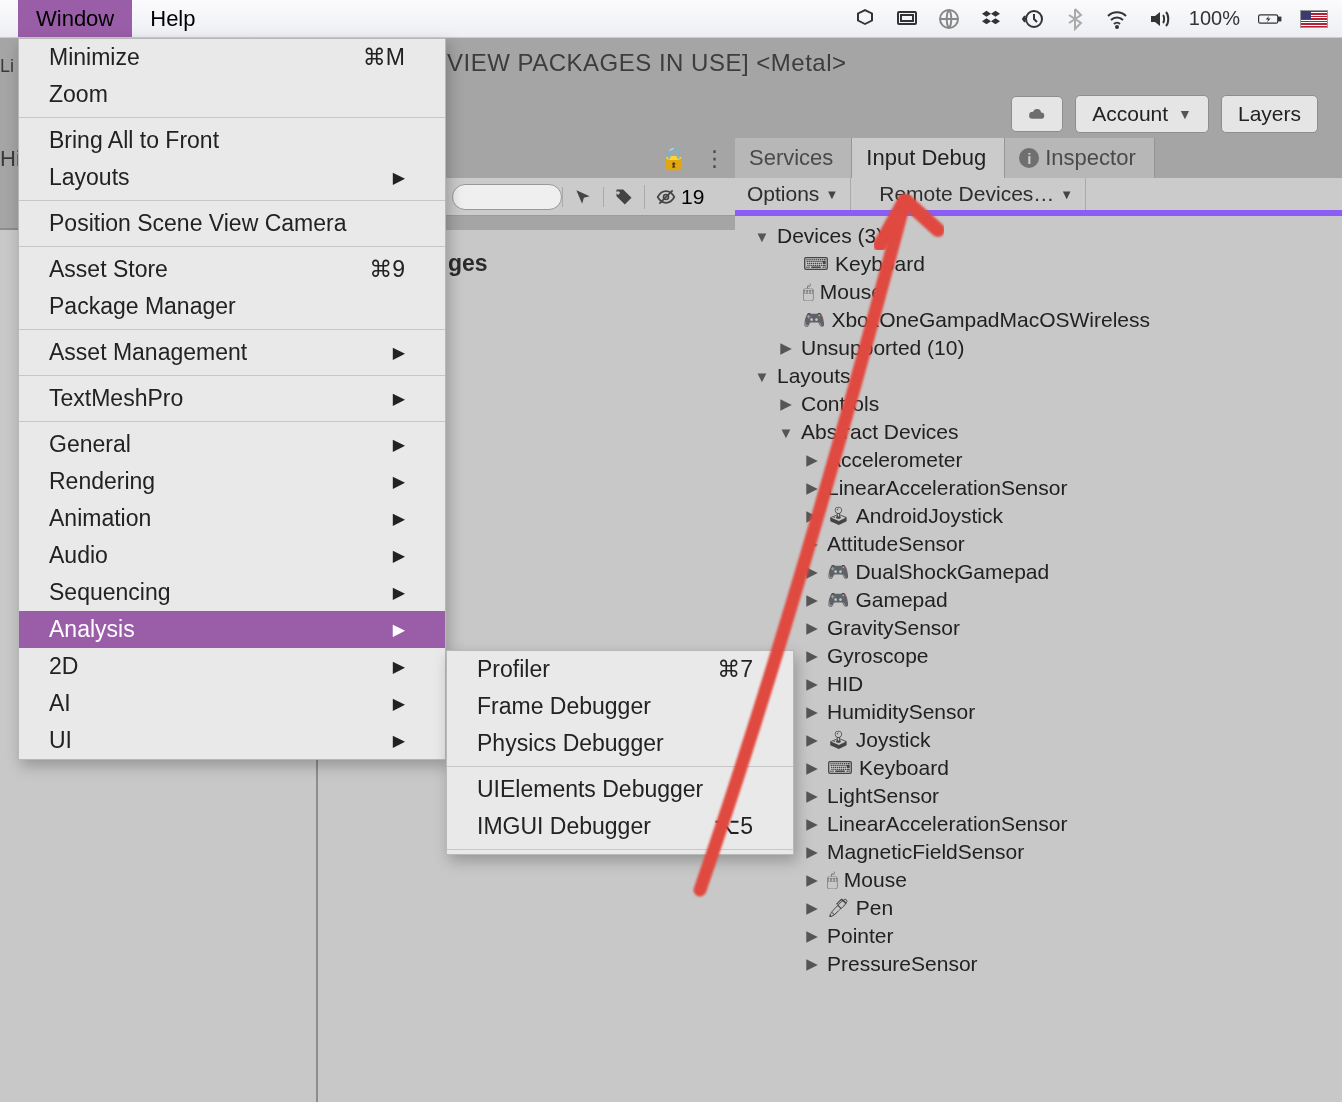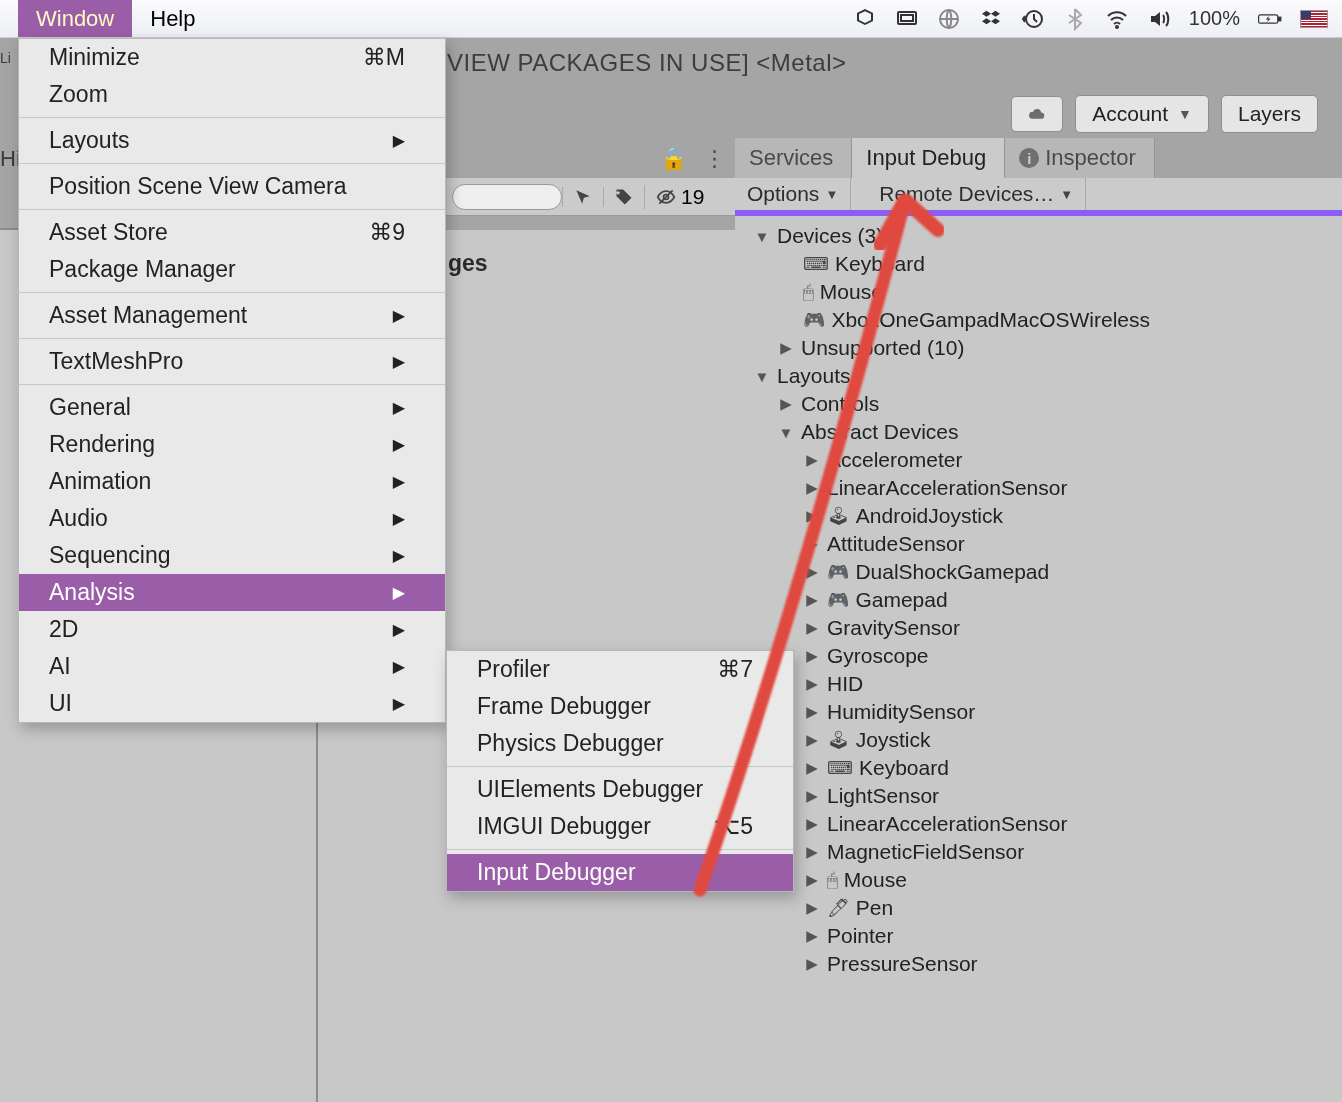--- a/index.html
+++ b/index.html
@@ -2,21 +2,21 @@
 <html><head>
 <meta charset="utf-8">
 <style>
 * { margin:0; padding:0; box-sizing:border-box; font-family:-apple-system,BlinkMacSystemFont,"Segoe UI",sans-serif; }
 body { width:1342px; height:1102px; background:#a5a5a5; overflow:hidden; position:relative; }
 
 
 .menubar { height:38px; background:linear-gradient(#fbfbfd,#edeff4); border-bottom:1px solid #ccc; display:flex; align-items:center; font-size:22px; }
 .menubar-left { display:flex; align-items:stretch; height:100%; }
 .menubar-item { padding:0 18px; display:flex; align-items:center; cursor:default; }
-.menubar-item.active { background:#9a5ea8; color:#fef9c3; }
+.menubar-item.active { background:#9a5ea8; color:#000000; }
 .menubar-right { margin-left:auto; display:flex; align-items:center; gap:18px; padding-right:14px; color:#333; }
 .menubar-right svg, .menubar-right .icon { width:24px; height:24px; }
 .battery-text { font-size:20px; }
 .flag { width:28px; height:18px; background:linear-gradient(#b22234 0 7.7%,#fff 7.7% 15.4%,#b22234 15.4% 23.1%,#fff 23.1% 30.8%,#b22234 30.8% 38.5%,#fff 38.5% 46.2%,#b22234 46.2% 53.9%,#fff 53.9% 61.6%,#b22234 61.6% 69.3%,#fff 69.3% 77%,#b22234 77% 84.7%,#fff 84.7% 92.4%,#b22234 92.4% 100%); position:relative; border:1px solid #999;}
 .flag::before{content:"";position:absolute;left:0;top:0;width:40%;height:54%;background:#3c3b6e;}
 
 
 .title-area { height:50px; background:#a5a5a5; color:#3d3d3d; font-size:24px; display:flex; align-items:center; padding-left:447px; letter-spacing:0.5px;}
 .toolbar-row { height:52px; background:#a5a5a5; display:flex; align-items:center; justify-content:flex-end; gap:12px; padding-right:24px; }
 .tb-btn { background:#e5e5e5; border:1px solid #8e8e8e; border-radius:5px; padding:6px 16px; font-size:21px; display:flex; align-items:center; gap:10px; color:#222; }
@@ -40,21 +40,21 @@
 .pad1{padding-left:18px;} .pad2{padding-left:42px;} .pad3{padding-left:68px;}
 
 
 .midstrip { position:absolute; left:446px; top:178px; width:289px; height:38px; background:#cbcbcb; display:flex; align-items:center; font-size:21px; border-bottom:1px solid #9b9b9b;}
 .searchbox { background:#efefef; border:1px solid #999; border-radius:14px; width:110px; height:26px; margin-left:6px;}
 .midstrip .cell{padding:0 10px;border-left:1px solid #aaa;display:flex;align-items:center;gap:4px;}
 .ges-label { position:absolute; left:448px; top:250px; font-size:23px; font-weight:700; color:#2b2b2b;}
 
 
 .lock-area { position:absolute; left:660px; top:146px; display:flex; gap:16px; color:#4a4a4a; font-size:22px;}
-.left-label1{position:absolute;left:0;top:50px;font-size:14px;color:#3a3a3a;}
+.left-label1{position:absolute;left:0;top:56px;font-size:18px;color:#3a3a3a;}
 .left-label2{position:absolute;left:0;top:146px;font-size:22px;color:#3a3a3a;}
 .left-divider{position:absolute;left:0;top:228px;width:318px;height:2px;background:#8d8d8d;}
 .left-col{position:absolute;left:0;top:230px;width:318px;bottom:0;background:#c8c8c8;border-right:2px solid #8d8d8d;}
 .mid-col{position:absolute;left:318px;top:230px;width:418px;bottom:0;background:#c8c8c8;}
 
 
 .menu { position:absolute; background:#e9e9e9; border:1px solid #b8b8b8; box-shadow:3px 6px 14px rgba(0,0,0,.25); font-size:23px; color:#222; }
 .menu .item { padding:5px 40px 5px 30px; display:flex; align-items:center; justify-content:space-between; gap:16px;}
 .menu .item .sub-arrow{font-size:16px;color:#222;}
 .menu .sep { height:1px; background:#c7c7c7; margin:4px 0;}
@@ -308,20 +308,23 @@
 <div class="menu menu-main">
   <div class="item">
       <span>Minimize</span>
       <span>⌘M</span>
     </div>
   <div class="item">
       <span>Zoom</span>
     </div>
   <div class="sep"></div>
   <div class="item">
+      <span>Bring All to Front</span>
+    </div>
+  <div class="item">
       <span>Layouts</span>
       <span class="sub-arrow">▶</span>
     </div>
   <div class="sep"></div>
   <div class="item">
       <span>Position Scene View Camera</span>
     </div>
   <div class="sep"></div>
   <div class="item">
       <span>Asset Store</span>
@@ -392,23 +395,20 @@
     </div>
   <div class="sep"></div>
   <div class="item">
       <span>UIElements Debugger</span>
     </div>
   <div class="item">
       <span>IMGUI Debugger</span>
       <span>⌥5</span>
     </div>
   <div class="sep"></div>
-  <div class="item selected">
-      <span>Input Debugger</span>
-    </div>
 </div>
 
 <svg class="arrow-svg" width="320" height="770">
   <defs>
       <filter id="r">
         <feGaussianBlur stdDeviation="1"></feGaussianBlur>
       </filter>
     </defs>
   <path d="M60 740 Q 160 450 265 50" stroke="#e04a3f" stroke-width="13" fill="none" stroke-linecap="round" filter="url(#r)"></path>
   <path d="M265 50 L240 95 M265 50 L298 80" stroke="#e04a3f" stroke-width="14" fill="none" stroke-linecap="round" filter="url(#r)"></path>

